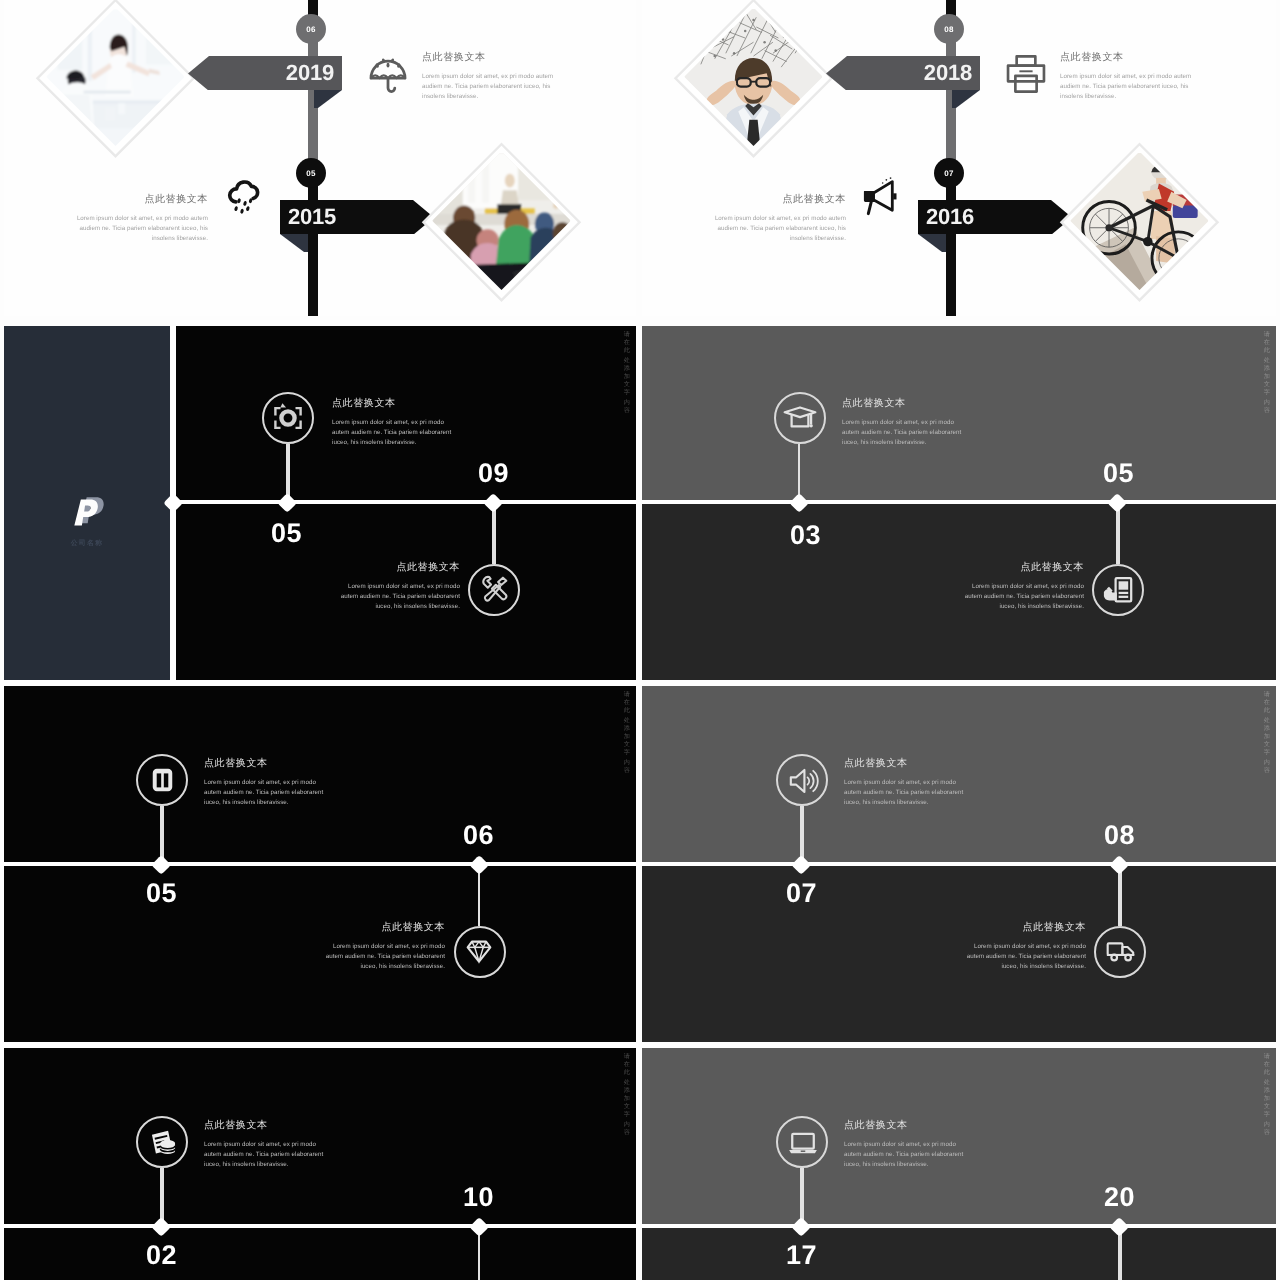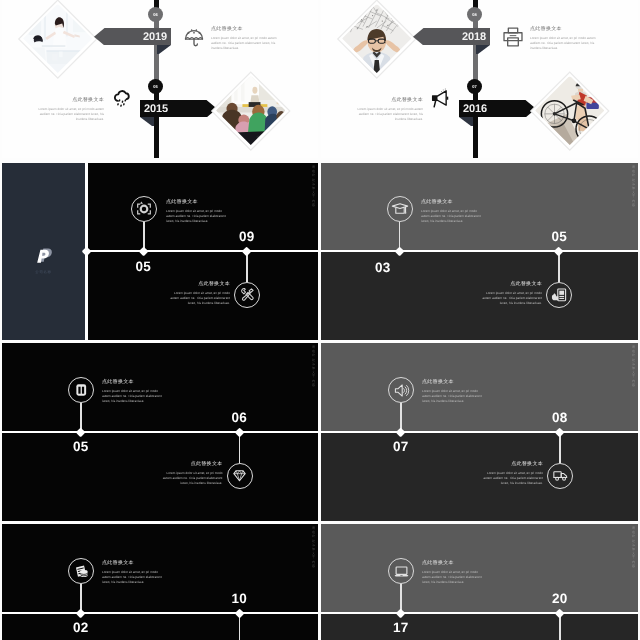--- a/index.html
+++ b/index.html
@@ -415,21 +415,21 @@
     <svg width="18" height="18" viewBox="0 0 24 24">
       <g fill="none" stroke="#e2e2e2" stroke-width="1.5" stroke-linejoin="round">
         <path d="M12 5.0 L22.2 8.2 L12 11.4 L1.8 8.2 Z"></path>
         <path d="M6.4 10.0 V17.6 h11.2 V10.0"></path>
         <path d="M19.4 9.2 V16.0"></path>
       </g>
       <circle cx="19.4" cy="17.1" r="1.15" fill="#e2e2e2"></circle>
     </svg>
   </div>
   <div class="dia" style="left:74.7px;top:84.7px"></div>
-  <div class="num" style="left:54px;top:98px">03</div>
+  <div class="num" style="left:74px;top:98px">03</div>
   <div class="dtxt" style="left:100px;top:37px;width:63px;text-align:left">
     <div class="t">点此替换文本</div>
     <div class="b">Lorem ipsum dolor sit amet, ex pri modo autem audiem ne. Ticia pariem elaborarent iuceo, his insolens liberavisse.</div>
   </div>
 
   <div class="vstem" style="left:237.4px;top:90px;height:29px"></div>
   <div class="icirc" style="left:225px;top:118.5px;width:26px;height:26px">
     <svg width="18" height="18" viewBox="0 0 24 24">
       <rect x="10.4" y="4.0" width="10.4" height="15.6" rx="0.8" fill="none" stroke="#e2e2e2" stroke-width="1.5"></rect>
       <rect x="12.4" y="6.2" width="6.4" height="5.6" fill="#e2e2e2"></rect>

